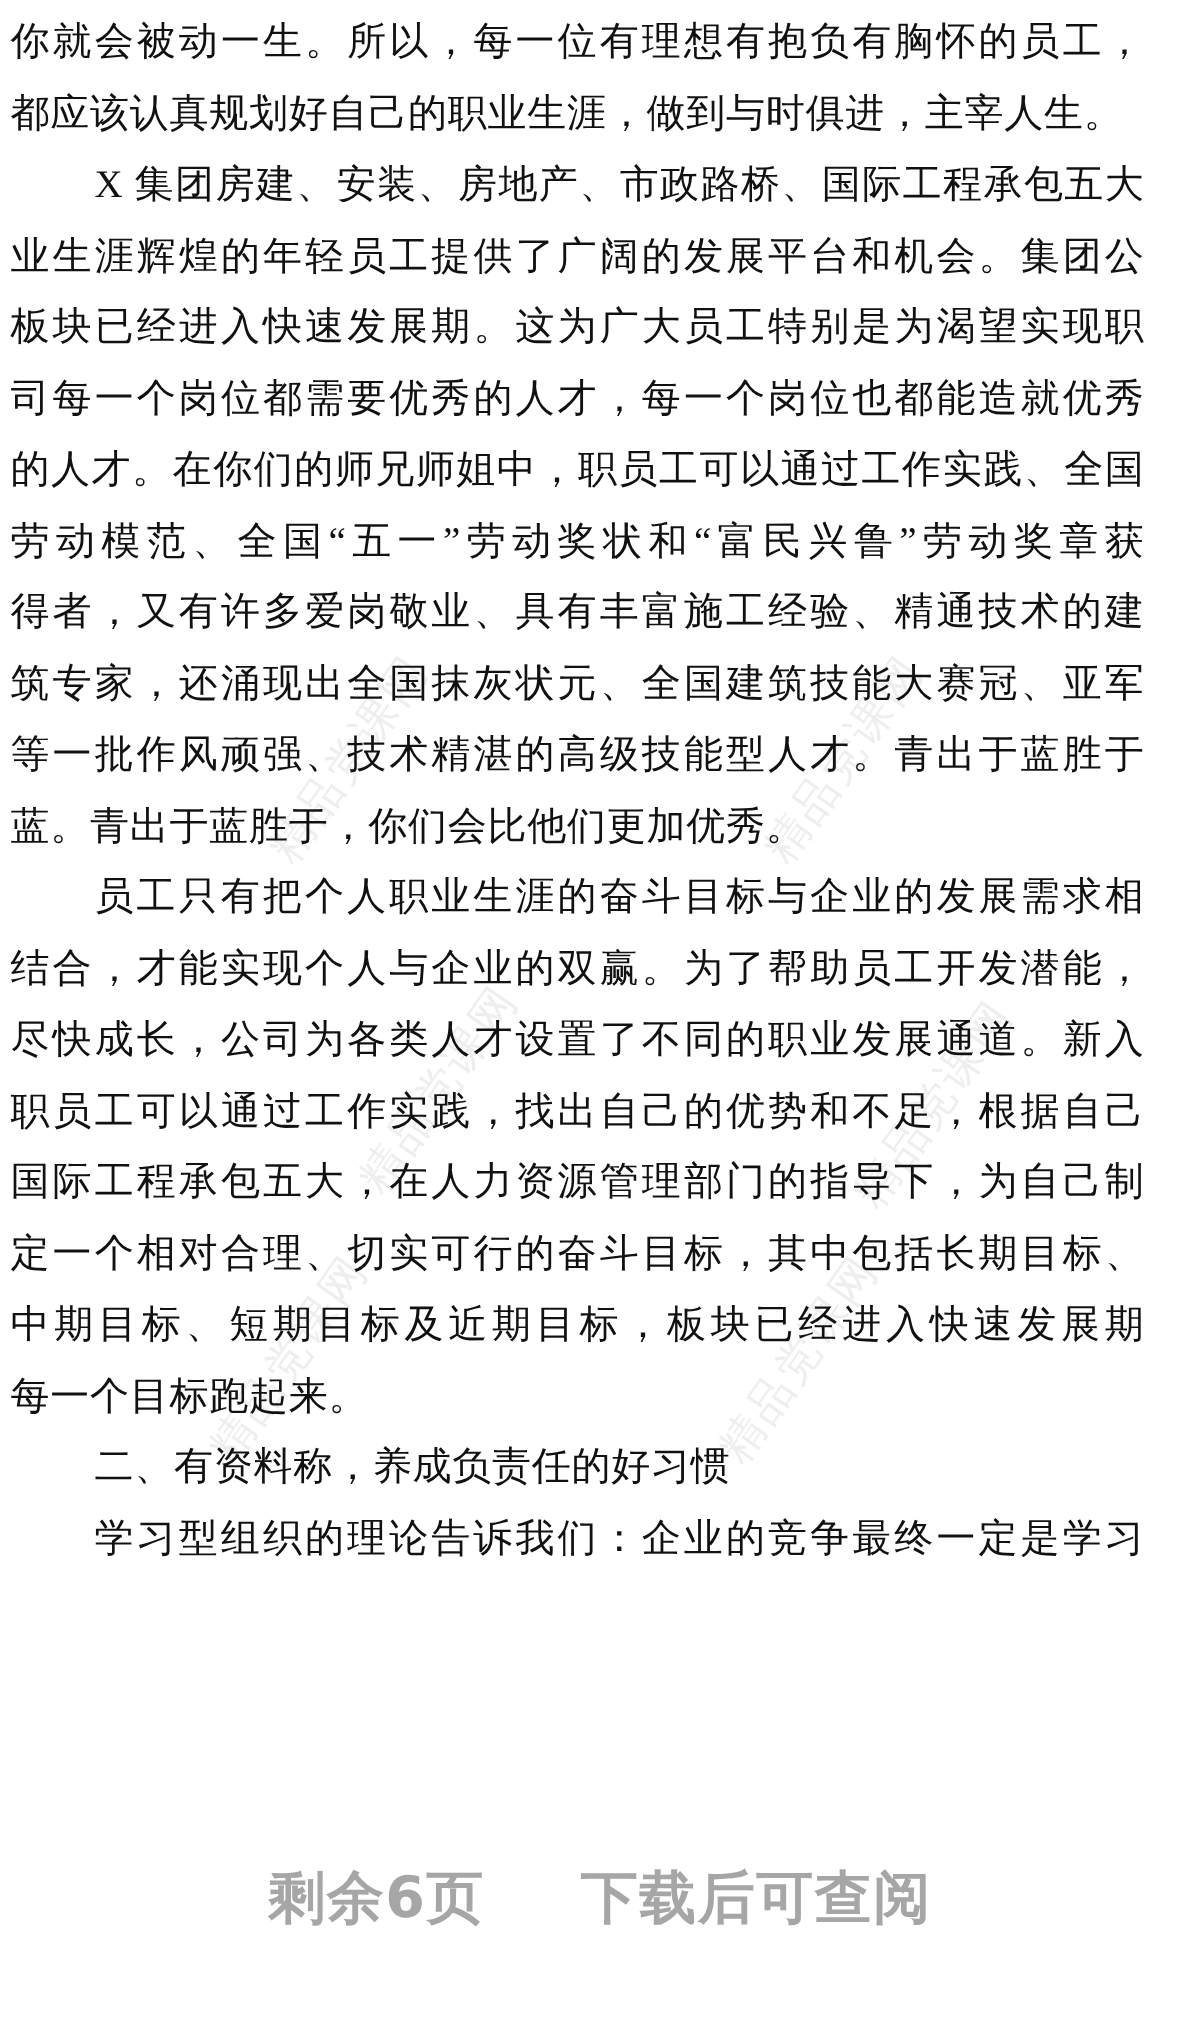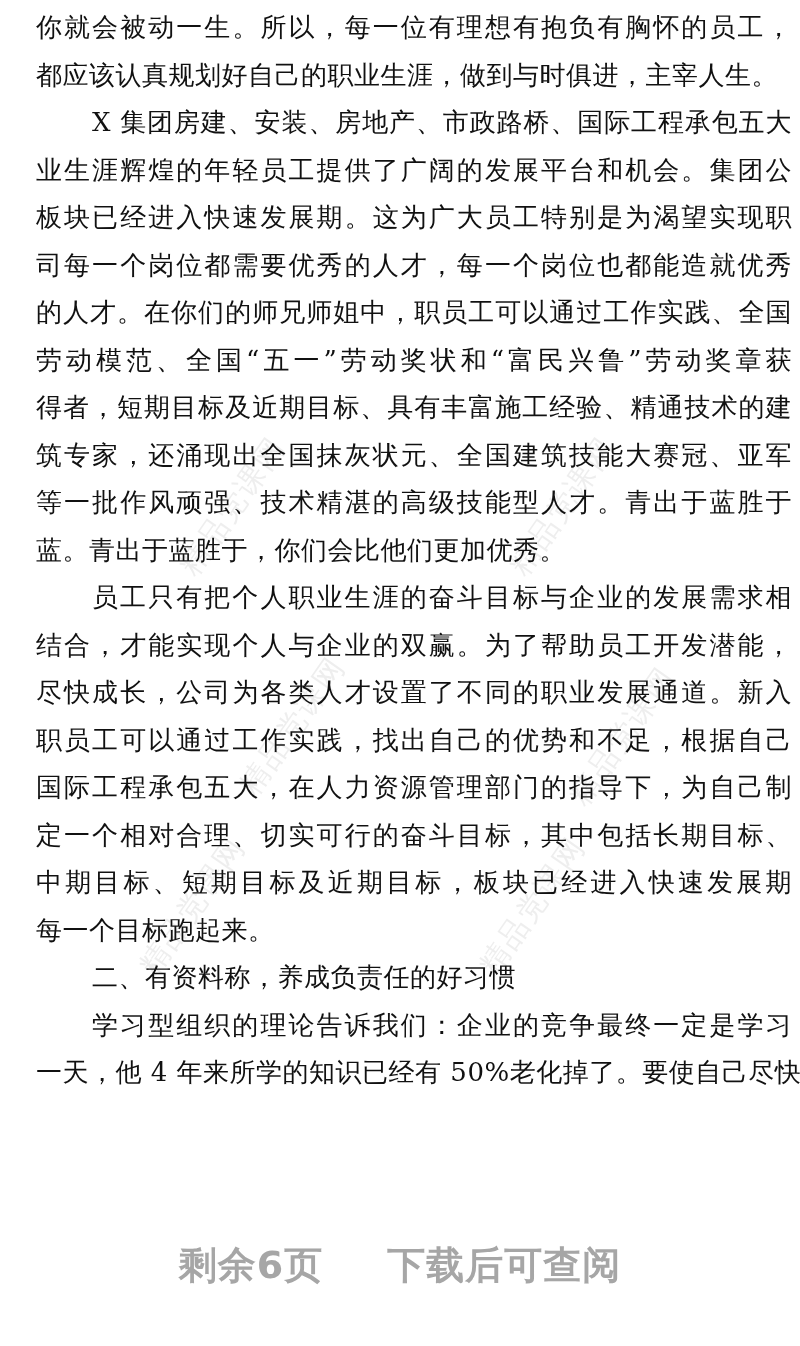--- a/index.html
+++ b/index.html
@@ -6,23 +6,24 @@
     body {
       width: 800px;
       height: 1346px;
       position: relative;
       overflow: hidden;
       font-family: "DejaVu Serif", "Liberation Serif", serif;
       color: #111111;
     }
     .page {
       position: absolute;
-      left: 36px;
+      left: 7px;
       top: 4px;
       width: 756px;
+      font-family: Liberation Serif, serif;
     }
     .line {
       height: 47.5px;
       line-height: 47.5px;
       font-size: 26px;
       white-space: nowrap;
       text-align: justify;
       text-align-last: justify;
       letter-spacing: 0.5px;
     }
@@ -71,21 +72,21 @@
     <div class="line last">都应该认真规划好自己的职业生涯，做到与时俱进，主宰人生。</div>
   </div>
 
   <div>
     <div class="line indent">X 集团房建、安装、房地产、市政路桥、国际工程承包五大</div>
     <div class="line">业生涯辉煌的年轻员工提供了广阔的发展平台和机会。集团公</div>
     <div class="line">板块已经进入快速发展期。这为广大员工特别是为渴望实现职</div>
     <div class="line">司每一个岗位都需要优秀的人才，每一个岗位也都能造就优秀</div>
     <div class="line">的人才。在你们的师兄师姐中，职员工可以通过工作实践、全国</div>
     <div class="line">劳动模范、全国“五一”劳动奖状和“富民兴鲁”劳动奖章获</div>
-    <div class="line">得者，短期目标及近期目标、具有丰富施工经验、精通技术的建</div>
+    <div class="line">得者，又有许多爱岗敬业、具有丰富施工经验、精通技术的建</div>
     <div class="line">筑专家，还涌现出全国抹灰状元、全国建筑技能大赛冠、亚军</div>
     <div class="line">等一批作风顽强、技术精湛的高级技能型人才。青出于蓝胜于</div>
     <div class="line last">蓝。青出于蓝胜于，你们会比他们更加优秀。</div>
   </div>
 
   <div>
     <div class="line indent">员工只有把个人职业生涯的奋斗目标与企业的发展需求相</div>
     <div class="line">结合，才能实现个人与企业的双赢。为了帮助员工开发潜能，</div>
     <div class="line">尽快成长，公司为各类人才设置了不同的职业发展通道。新入</div>
     <div class="line">职员工可以通过工作实践，找出自己的优势和不足，根据自己</div>
@@ -94,19 +95,18 @@
     <div class="line">中期目标、短期目标及近期目标，板块已经进入快速发展期</div>
     <div class="line last">每一个目标跑起来。</div>
   </div>
 
   <div>
     <div class="line indent heading">二、有资料称，养成负责任的好习惯</div>
   </div>
 
   <div>
     <div class="line indent">学习型组织的理论告诉我们：企业的竞争最终一定是学习</div>
-    <div class="line">一天，他 4 年来所学的知识已经有 50%老化掉了。要使自己尽快</div>
   </div>
 </div>
 
 <div class="banner">
   <span>剩余6页</span><span>下载后可查阅</span>
 </div>
 
 </body></html>

